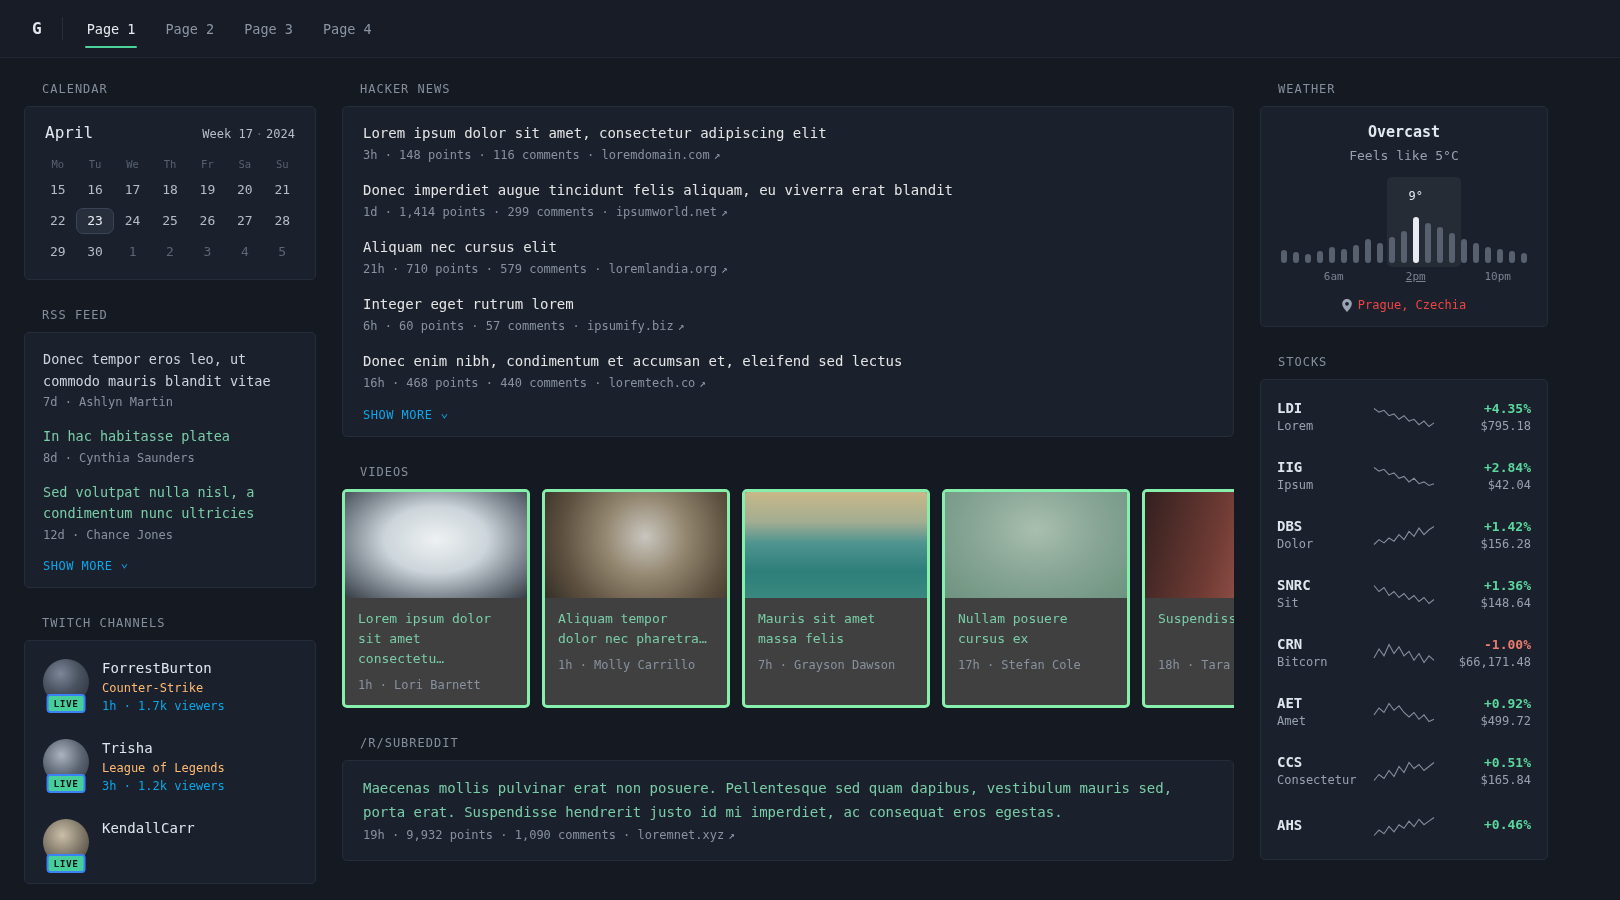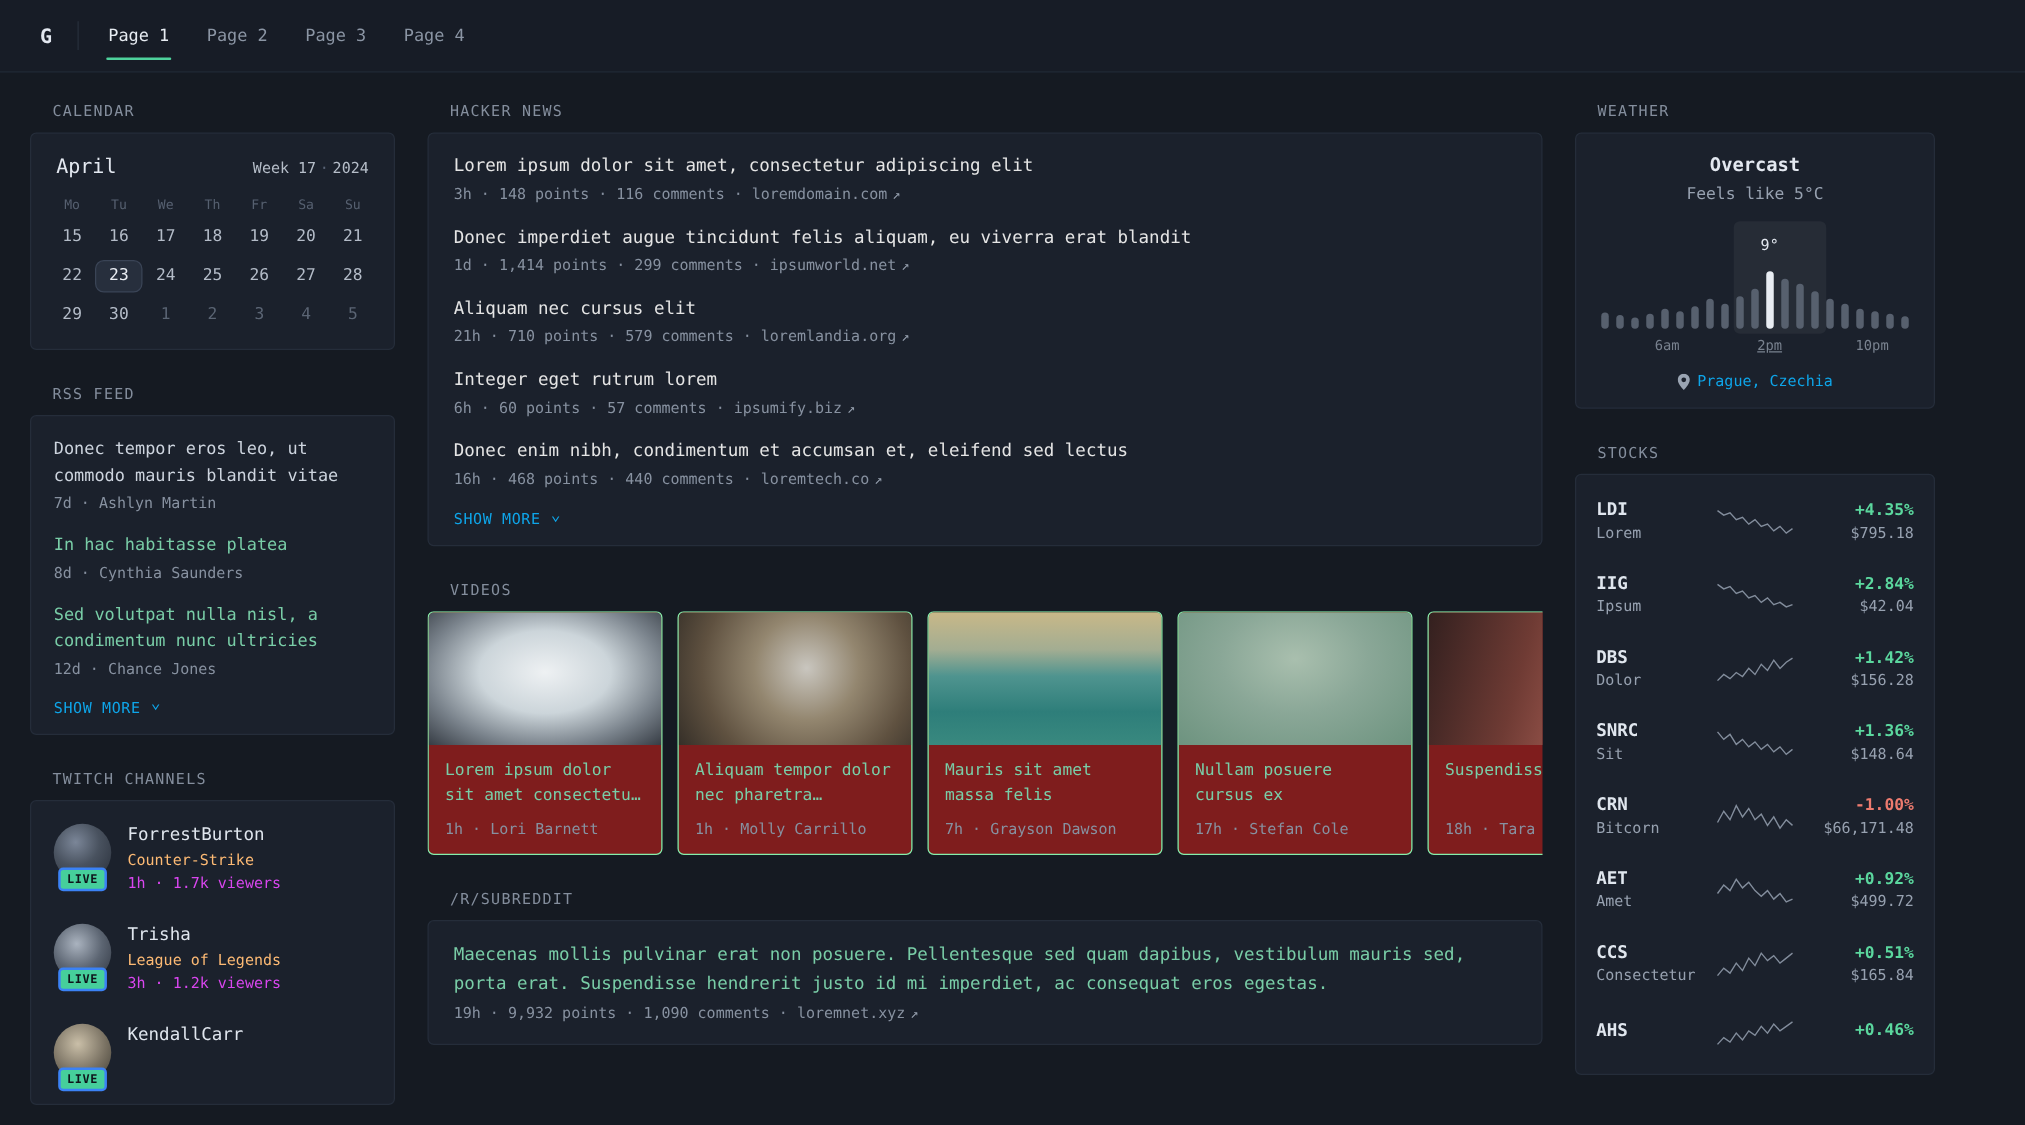--- a/index.html
+++ b/index.html
@@ -75,34 +75,34 @@
   .av-2 { background: radial-gradient(circle at 40% 35%, #aab3bf 0%, #5c6572 50%, #2c323d 100%); }
   .av-3 { background: radial-gradient(circle at 42% 35%, #cabfa8 0%, #7a7263 55%, #3c3931 100%); }
   .live-badge {
     position: absolute; left: 50%; bottom: -8px; transform: translateX(-50%);
     background: #46cf9b; color: #0f141b; font-size: 9.5px; font-weight: bold;
     letter-spacing: 0.5px; padding: 2px 5px; border-radius: 4px; border: 2px solid #3b82f6;
   }
   .ch-info { padding-top: 1px; }
   .ch-name { font-size: 14px; color: #e0e6ee; }
   .ch-cat { font-size: 12px; color: #fdba74; margin-top: 5px; }
-  .ch-meta { font-size: 12px; color: #d946ef; margin-top: 4px; }
+  .ch-meta { font-size: 12px; color: #0ea5e9; margin-top: 4px; }
   
   .hn-card { padding: 16px 20px 14px; }
   .hn-item { margin-bottom: 18px; }
   .hn-title { font-size: 14px; line-height: 1.5; color: #e5e5e5; cursor: pointer; }
   .hn-meta { margin-top: 4px; font-size: 12px; color: #8791a0; }
   .hn-domain { color: #8791a0; cursor: pointer; }
   .ext { font-size: 11px; margin-left: 4px; color: #97a1b0; }
   .sub-card { padding: 16px 20px 18px; }
   .sub-title { font-size: 14px; line-height: 1.65; color: #79cda7; cursor: pointer; }
   
   .video-row { display: flex; gap: 12px; overflow: hidden; }
   .video-card {
-    width: 188px; flex: none; background: #7f1d1d; border: 1px solid #86efac;
+    width: 188px; flex: none; background: #404040; border: 3px solid #86efac;
     border-radius: 5px; overflow: hidden; cursor: pointer;
   }
   .thumb { height: 106px; }
   .thumb-1 { background: radial-gradient(ellipse at 50% 45%, #eef1f3 0%, #ccd5da 40%, #79828b 72%, #363c44 100%); }
   .thumb-2 { background: radial-gradient(circle at 55% 42%, #c9c6bf 0%, #93866f 35%, #5f5140 70%, #352f28 100%); }
   .thumb-3 { background: linear-gradient(to bottom, #c8b888 0%, #a3ad92 28%, #4f948f 48%, #2e7e7a 75%, #39897f 100%); }
   .thumb-4 { background: radial-gradient(ellipse at 50% 35%, #a9bfae 0%, #8aa797 45%, #6d937f 100%); }
   .thumb-5 { background: linear-gradient(105deg, #33201f 0%, #6f3b34 40%, #95534a 62%, #552f2b 100%); }
   .v-body { padding: 11px 13px 13px; }
   .v-title { font-size: 13px; line-height: 1.55; color: #79cda7; min-height: 40px; }
@@ -119,21 +119,21 @@
   .w-bars {
     position: absolute; left: 0; right: 0; bottom: 0; height: 100%;
     display: flex; align-items: flex-end; justify-content: space-between;
   }
   .w-bar { width: 6px; border-radius: 3px; background: #57606e; }
   .w-bar.current { background: #e8ecf2; }
   .w-temp { position: absolute; transform: translateX(-50%); font-size: 12px; color: #e3e8f0; }
   .w-hours { position: relative; width: 246px; margin: 7px auto 0; height: 14px; }
   .w-hour { position: absolute; transform: translateX(-50%); font-size: 11px; color: #79828f; white-space: nowrap; }
   .w-loc {
-    margin-top: 14px; font-size: 12px; color: #0ea5e9;
+    margin-top: 14px; font-size: 12px; color: #ef4444;
     display: flex; align-items: center; justify-content: center; gap: 6px;
   }
   
   .stocks-card { padding: 7px 0; }
   .stock-row { display: flex; align-items: center; padding: 13px 16px; cursor: pointer; }
   .s-left { flex: 1; min-width: 0; }
   .s-tick { font-size: 14px; font-weight: bold; color: #e0e6ee; }
   .s-name { margin-top: 3px; font-size: 12px; color: #97a1b0; }
   .s-spark { flex: none; width: 64px; height: 26px; }
   .s-right { flex: 1; text-align: right; }

